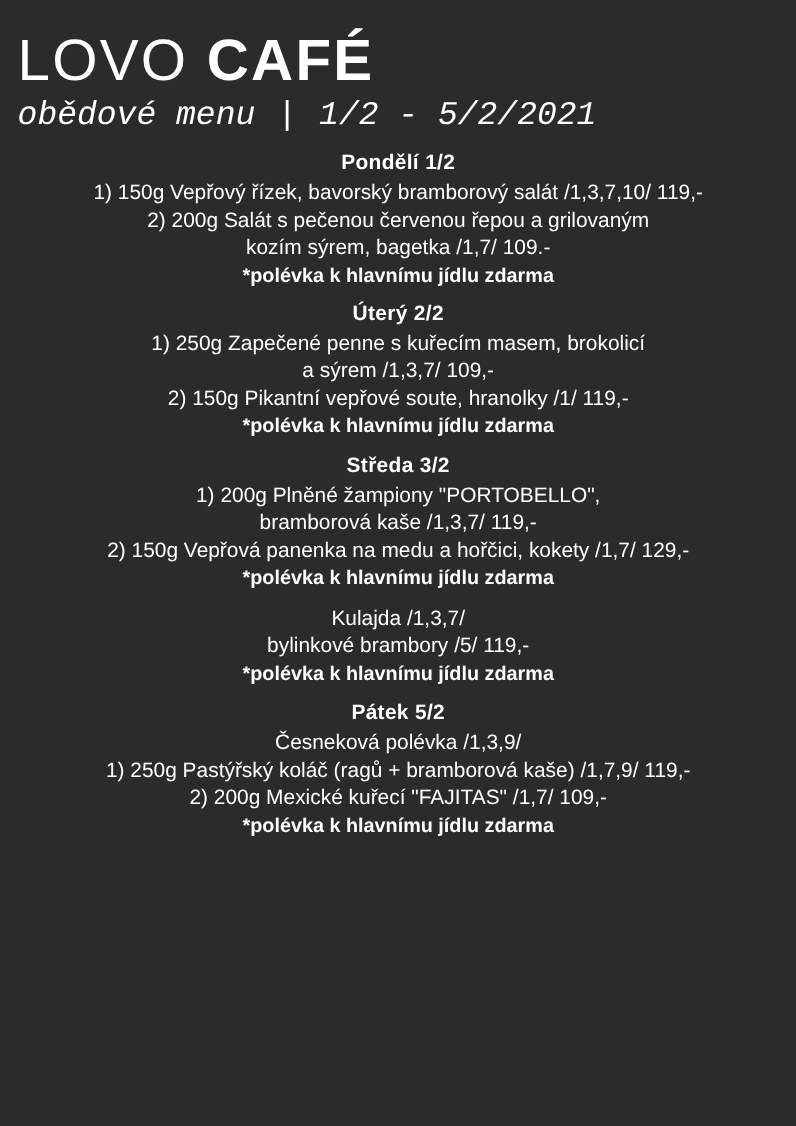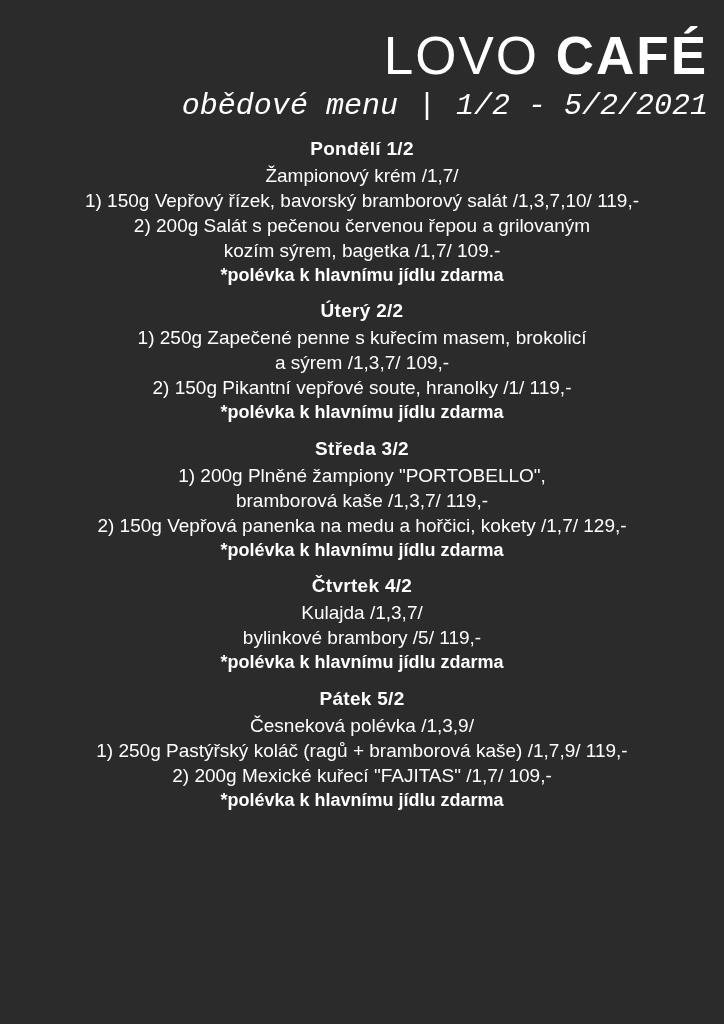--- a/index.html
+++ b/index.html
@@ -14,21 +14,21 @@
     color: #ffffff;
     overflow: hidden;
   }
   .menu {
     width: 724px;
     height: 1024px;
     box-sizing: border-box;
     padding: 22px 16px 10px 16px;
     display: flex;
     flex-direction: column;
-    align-items: flex-end;
+    align-items: flex-start;
   }
   .brand {
     font-size: 53px;
     letter-spacing: 2px;
     line-height: 1.05;
     white-space: nowrap;
     margin: 6px 0 2px 0;
     text-align: center;
   }
   .brand .thin {
@@ -84,21 +84,20 @@
   </div>
 
   <div class="subtitle">
     <span>obědové menu</span>
     <span class="sep">|</span>
     <span>1/2 - 5/2/2021</span>
   </div>
 
   <div class="day">
     <div class="day-title">Pondělí 1/2</div>
-    <div class="line">Žampionový krém /1,7/</div>
     <div class="line">1) 150g Vepřový řízek, bavorský bramborový salát /1,3,7,10/ 119,-</div>
     <div class="line">2) 200g Salát s pečenou červenou řepou a grilovaným</div>
     <div class="line">kozím sýrem, bagetka /1,7/ 109.-</div>
     <div class="note">*polévka k hlavnímu jídlu zdarma</div>
   </div>
 
   <div class="day">
     <div class="day-title">Úterý 2/2</div>
     <div class="line">1) 250g Zapečené penne s kuřecím masem, brokolicí</div>
     <div class="line">a sýrem /1,3,7/ 109,-</div>
@@ -108,21 +107,20 @@
 
   <div class="day">
     <div class="day-title">Středa 3/2</div>
     <div class="line">1) 200g Plněné žampiony "PORTOBELLO",</div>
     <div class="line">bramborová kaše /1,3,7/ 119,-</div>
     <div class="line">2) 150g Vepřová panenka na medu a hořčici, kokety /1,7/ 129,-</div>
     <div class="note">*polévka k hlavnímu jídlu zdarma</div>
   </div>
 
   <div class="day">
-    <div class="day-title">Čtvrtek 4/2</div>
     <div class="line">Kulajda /1,3,7/</div>
     <div class="line">bylinkové brambory /5/ 119,-</div>
     <div class="note">*polévka k hlavnímu jídlu zdarma</div>
   </div>
 
   <div class="day">
     <div class="day-title">Pátek 5/2</div>
     <div class="line">Česneková polévka /1,3,9/</div>
     <div class="line">1) 250g Pastýřský koláč (ragů + bramborová kaše) /1,7,9/ 119,-</div>
     <div class="line">2) 200g Mexické kuřecí "FAJITAS" /1,7/ 109,-</div>

